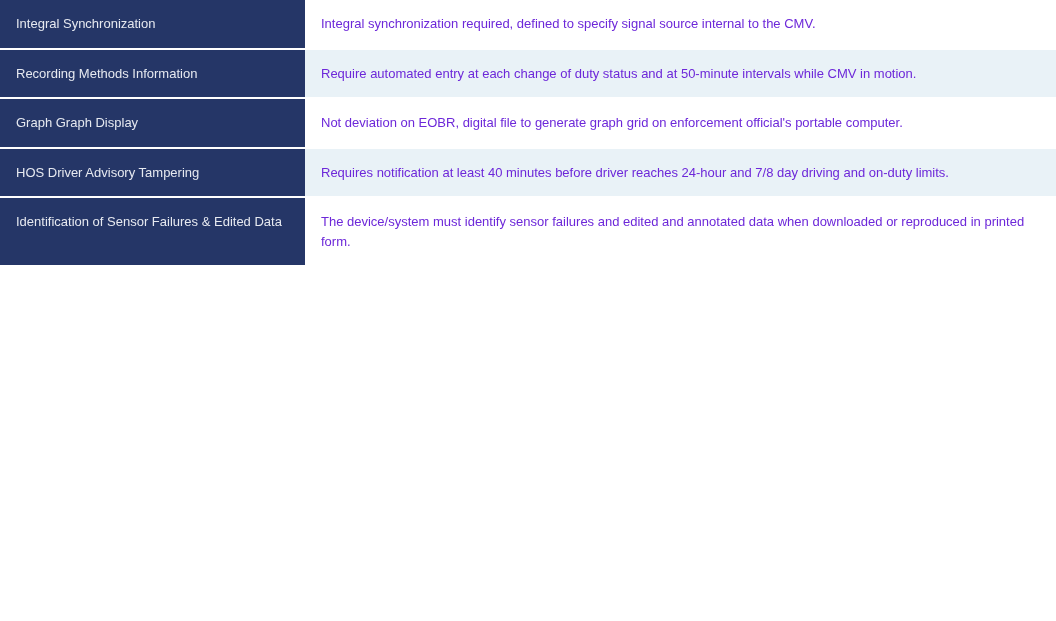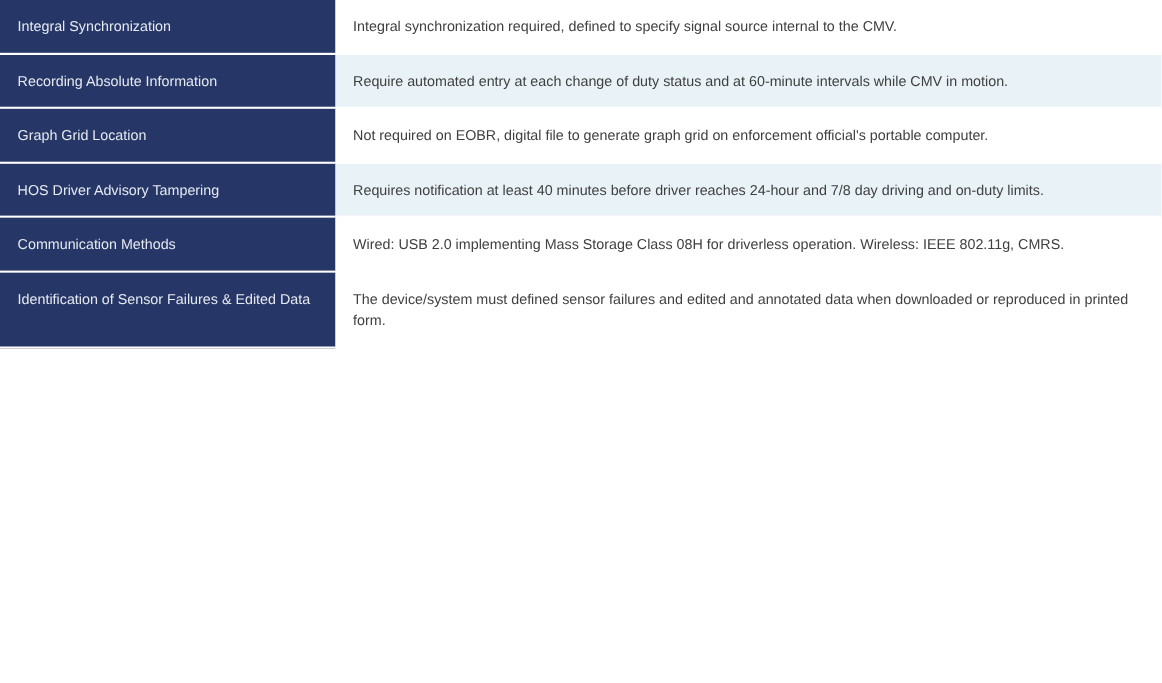--- a/index.html
+++ b/index.html
@@ -21,52 +21,48 @@
     color: #e6e9f0;
     font-weight: 400;
     text-align: left;
     vertical-align: top;
     padding: 14px 16px;
     width: 305px;
     border-bottom: 2px solid #fff;
   }
   td {
     background: #ffffff;
-    color: #404040;
+    color: #6d28d9;
     vertical-align: top;
     padding: 14px 16px;
     border-bottom: 2px solid #fff;
   }
   tr.alt td {
     background: #e9f2f7;
   }
 </style>
 </head>
 <body>
 
 <table>
   <tbody>
     <tr>
       <th>Integral Synchronization</th>
       <td>Integral synchronization required, defined to specify signal source internal to the CMV.</td>
     </tr>
     <tr class="alt">
-      <th>Recording Absolute Information</th>
-      <td>Require automated entry at each change of duty status and at 60-minute intervals while CMV in motion.</td>
+      <th>Recording Methods Information</th>
+      <td>Require automated entry at each change of duty status and at 50-minute intervals while CMV in motion.</td>
     </tr>
     <tr>
-      <th>Graph Grid Location</th>
-      <td>Not required on EOBR, digital file to generate graph grid on enforcement official's portable computer.</td>
+      <th>Graph Graph Display</th>
+      <td>Not deviation on EOBR, digital file to generate graph grid on enforcement official's portable computer.</td>
     </tr>
     <tr class="alt">
       <th>HOS Driver Advisory Tampering</th>
       <td>Requires notification at least 40 minutes before driver reaches 24-hour and 7/8 day driving and on-duty limits.</td>
     </tr>
     <tr>
-      <th>Communication Methods</th>
-      <td>Wired: USB 2.0 implementing Mass Storage Class 08H for driverless operation. Wireless: IEEE 802.11g, CMRS.</td>
-    </tr>
-    <tr>
       <th>Identification of Sensor Failures &amp; Edited Data</th>
-      <td>The device/system must defined sensor failures and edited and annotated data when downloaded or reproduced in printed form.</td>
+      <td>The device/system must identify sensor failures and edited and annotated data when downloaded or reproduced in printed form.</td>
     </tr>
   </tbody>
 </table>
 
 </body></html>

